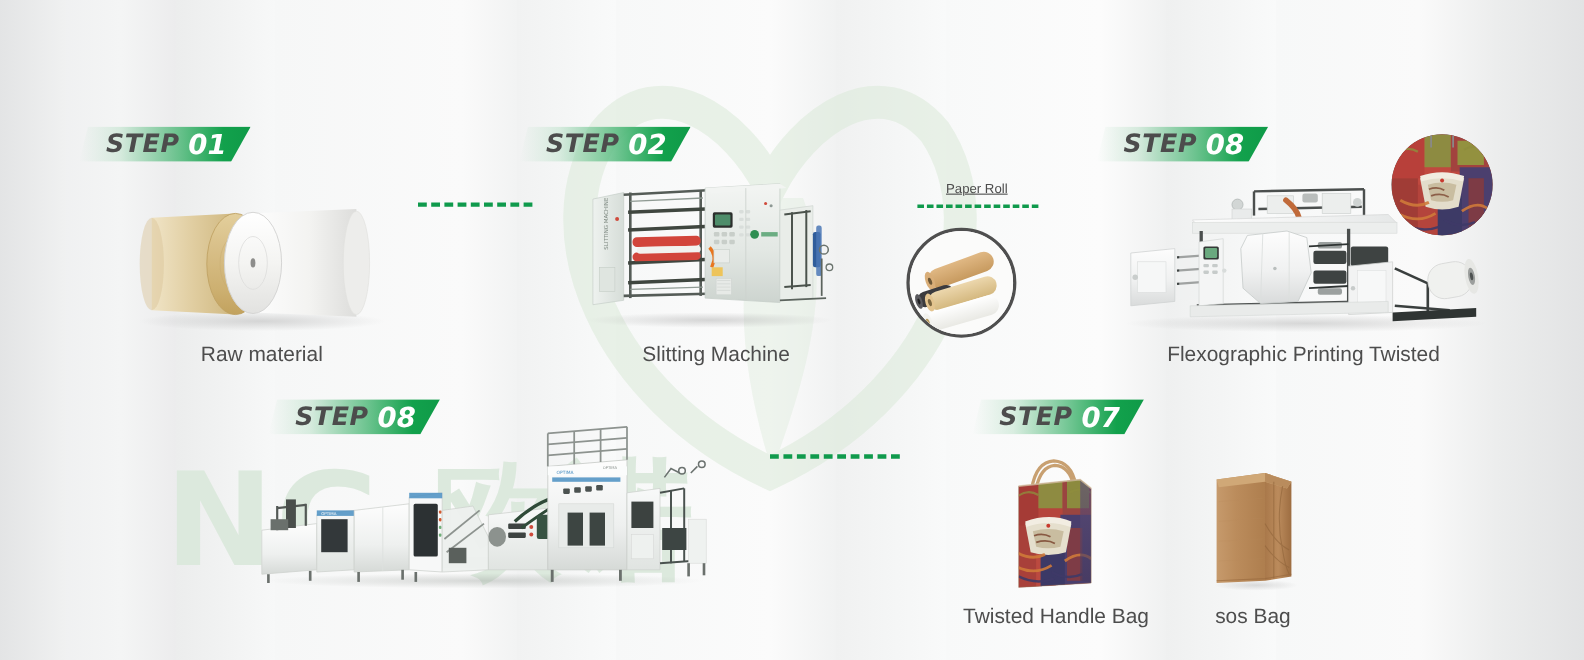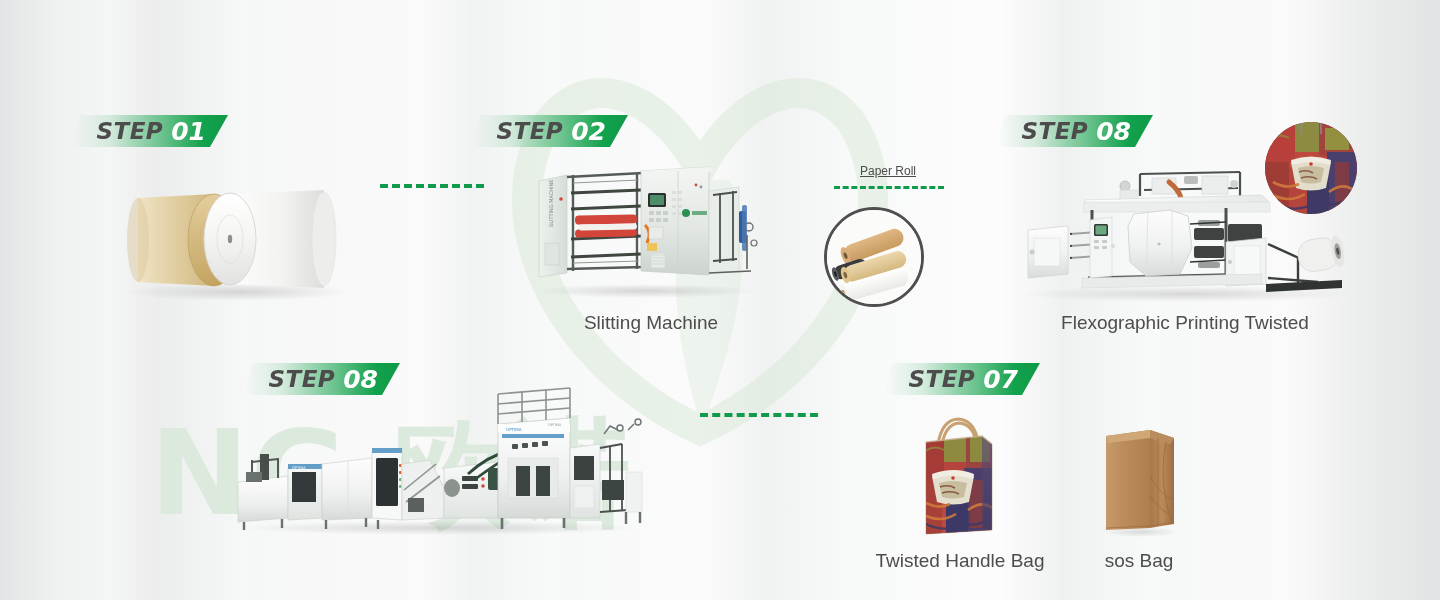--- a/index.html
+++ b/index.html
@@ -245,20 +245,21 @@
         <ellipse cx="112" cy="69" rx="26" ry="46" fill="url(#whiteFace)"></ellipse>
         <ellipse cx="112" cy="69" rx="26" ry="46" fill="none" stroke="#d5d5d3" stroke-width=".9"></ellipse>
         <ellipse cx="112" cy="69" rx="13" ry="24" fill="none" stroke="#dcdcda" stroke-width=".7"></ellipse>
         <ellipse cx="112" cy="69" rx="2.2" ry="4.2" fill="#8d8d8b"></ellipse>
         <ellipse cx="206" cy="69" rx="12" ry="47" fill="#ededeb"></ellipse>
         <ellipse cx="206" cy="69" rx="12" ry="47" fill="none" stroke="#e0e0de" stroke-width=".6"></ellipse>
       </g>
     </svg>
   </div>
 
+  <div class="caption" style="left:138px;top:312px;width:200px;">Raw material</div>
 
   <div class="dash" style="left:380px;top:184px;width:104px;"></div>
 
   <div class="step-badge" style="left:472px;top:115px;">
     <span class="sw">STEP</span>
     <span class="sn">02</span>
   </div>
 
   <div class="img-box" style="left:523px;top:165px;width:245px;height:135px;">
     <svg width="245" height="135" viewBox="0 0 245 135">

